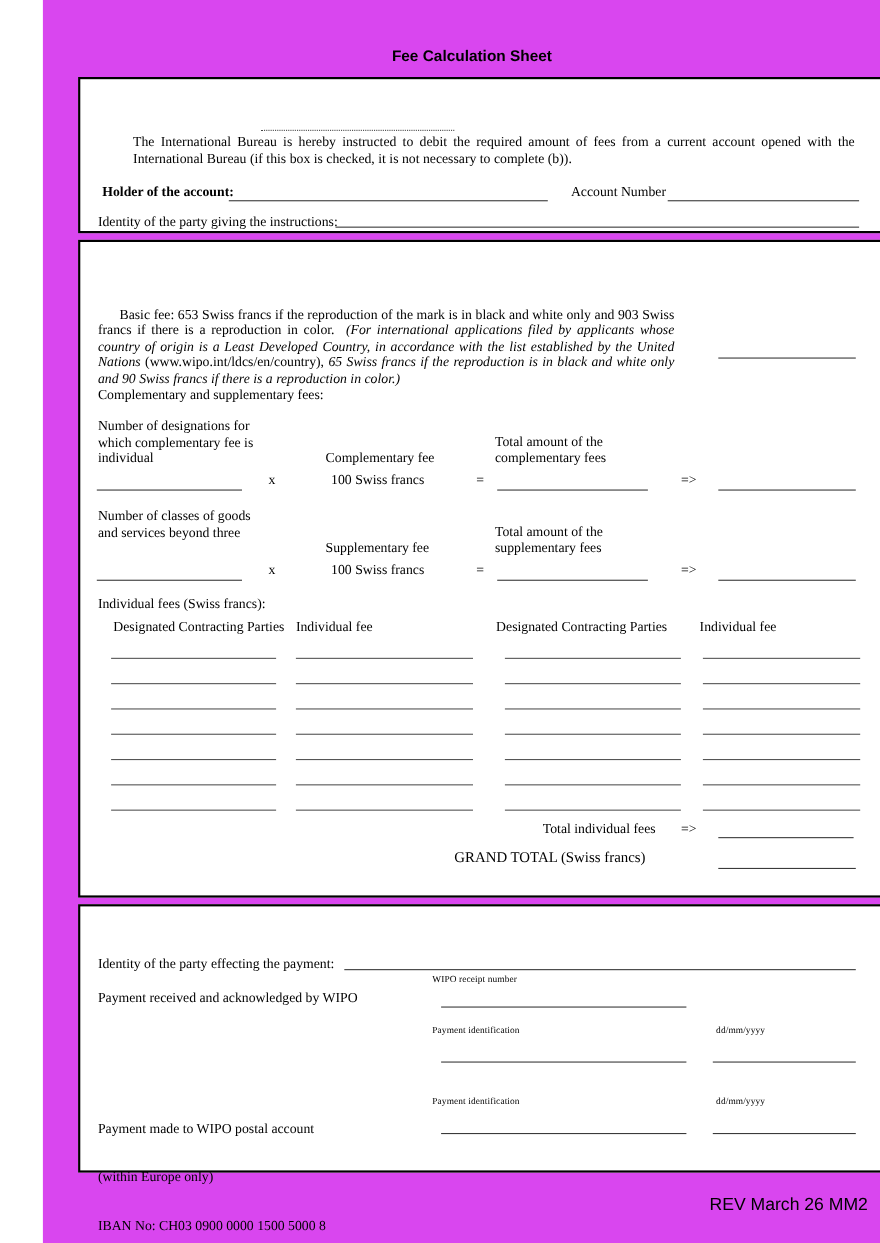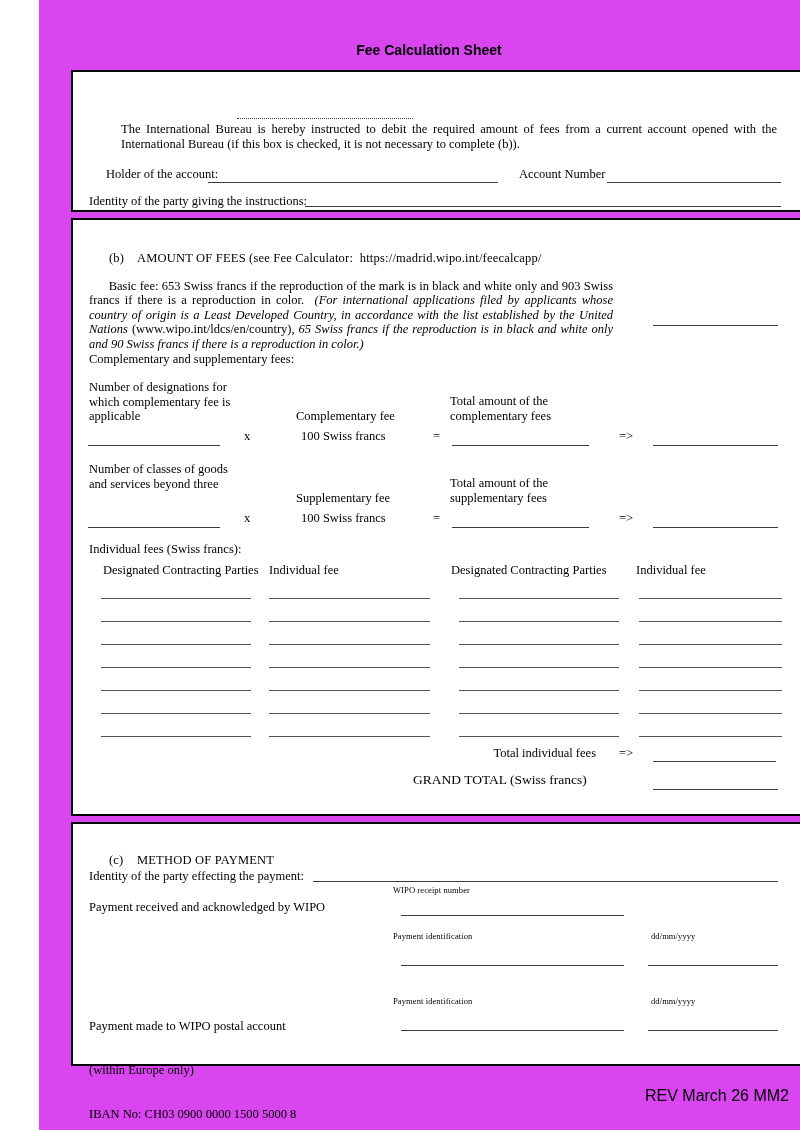--- a/index.html
+++ b/index.html
@@ -22,21 +22,21 @@
   .i{font-style:italic;}
   .just{text-align:justify;white-space:pre-wrap;line-height:14.6px;}
   .lh{line-height:14.6px;}
   #page-title{top:42px;left:0;width:100%;text-align:center;
     font-family:"Liberation Sans",sans-serif;font-size:14px;font-weight:bold;}
   #page-footer{top:1087px;right:30px;font-family:"Liberation Sans",sans-serif;font-size:16px;}
   
   #a-heading{top:15px;left:16px;}
   #a-dotted-line{top:38px;left:164px;width:176px;height:8px;border-bottom:1.5px dotted #444;}
   #a-instruction{top:50px;left:48px;width:656px;}
-  #a-holder-label{top:95px;left:33px;}
+  #a-holder-label{top:95px;left:20px;font-weight:bold;}
   #a-holder-line{top:97px;left:135px;width:290px;height:13px;}
   #a-account-label{top:95px;left:446px;}
   #a-account-line{top:97px;left:534px;width:174px;height:13px;}
   #a-identity-label{top:122px;left:16px;}
   #a-identity-line{top:121px;left:232px;width:476px;height:13px;}
   
   #b-heading{top:16px;left:16px;}
   #basic-fee{top:44px;left:16px;width:524px;}
   #basic-fee-line{top:92px;left:580px;width:125px;height:13px;}
   #comp-supp-heading{top:132px;left:16px;}
@@ -107,32 +107,29 @@
     <div class="abs just" id="a-instruction">The International Bureau is hereby instructed to debit the required amount of fees from a current account opened with the International Bureau (if this box is checked, it is not necessary to complete (b)).</div>
     <div class="abs" id="a-holder-label">Holder of the account:</div>
     <div class="fline" id="a-holder-line"></div>
     <div class="abs" id="a-account-label">Account Number</div>
     <div class="fline" id="a-account-line"></div>
     <div class="abs" id="a-identity-label">Identity of the party giving the instructions:</div>
     <div class="fline" id="a-identity-line"></div>
   </div>
 
   <div class="box" id="box-b">
-    <div class="sec-head" id="b-heading">
-      <span class="idx">(b)</span><span>AMOUNT OF FEES (see Fee Calculator:  </span><span>https://madrid.wipo.int/feecalcapp/</span>
-    </div>
 
     <div class="abs just" id="basic-fee">
       <span class="b">Basic fee:</span><span> 653 Swiss francs if the reproduction of the mark is in black and white only and 903 Swiss francs if there is a reproduction in color.  </span><span class="i">(For international applications filed by applicants whose country of origin is a Least Developed Country, in accordance with the list established by the United Nations </span><span>(www.wipo.int/ldcs/en/country),</span><span class="i"> 65 Swiss francs if the reproduction is in black and white only and 90 Swiss francs if there is a reproduction in color.)</span>
     </div>
     <div class="fline" id="basic-fee-line"></div>
 
     <div class="abs b" id="comp-supp-heading">Complementary and supplementary fees:</div>
 
-    <div class="abs lh" id="comp-count-label">Number of designations for which complementary fee is applicable</div>
+    <div class="abs lh" id="comp-count-label">Number of designations for which complementary fee is individual</div>
     <div class="abs" id="comp-fee-label">Complementary fee</div>
     <div class="abs lh" id="comp-total-label">Total amount of the complementary fees</div>
     <div class="fline" id="comp-line1"></div>
     <div class="abs" id="comp-x">x</div>
     <div class="abs" id="comp-fee-amount">100 Swiss francs</div>
     <div class="abs" id="comp-eq">=</div>
     <div class="fline" id="comp-line2"></div>
     <div class="abs" id="comp-arrow">=&gt;</div>
     <div class="fline" id="comp-line3"></div>
 
@@ -200,23 +197,20 @@
       </div>
 
     <div class="abs" id="total-individual-label">Total individual fees</div>
     <div class="abs" id="total-arrow">=&gt;</div>
     <div class="fline" id="total-individual-line"></div>
     <div class="abs b" id="grand-total-label">GRAND TOTAL (Swiss francs)</div>
     <div class="fline" id="grand-total-line"></div>
   </div>
 
   <div class="box" id="box-c">
-    <div class="sec-head" id="c-heading">
-      <span class="idx">(c)</span><span>METHOD OF PAYMENT</span>
-    </div>
     <div class="abs" id="c-identity-label">Identity of the party effecting the payment:</div>
     <div class="fline" id="c-identity-line"></div>
     <div class="abs small" id="c-receipt-label">WIPO receipt number</div>
     <div class="abs" id="c-received-label">Payment received and acknowledged by WIPO</div>
     <div class="fline" id="c-receipt-line"></div>
 
     <div class="abs small" id="c-bank-payment-id">Payment identification</div>
     <div class="abs small" id="c-bank-date">dd/mm/yyyy</div>
     <div class="fline" id="c-bank-payment-line"></div>
     <div class="fline" id="c-bank-date-line"></div>

